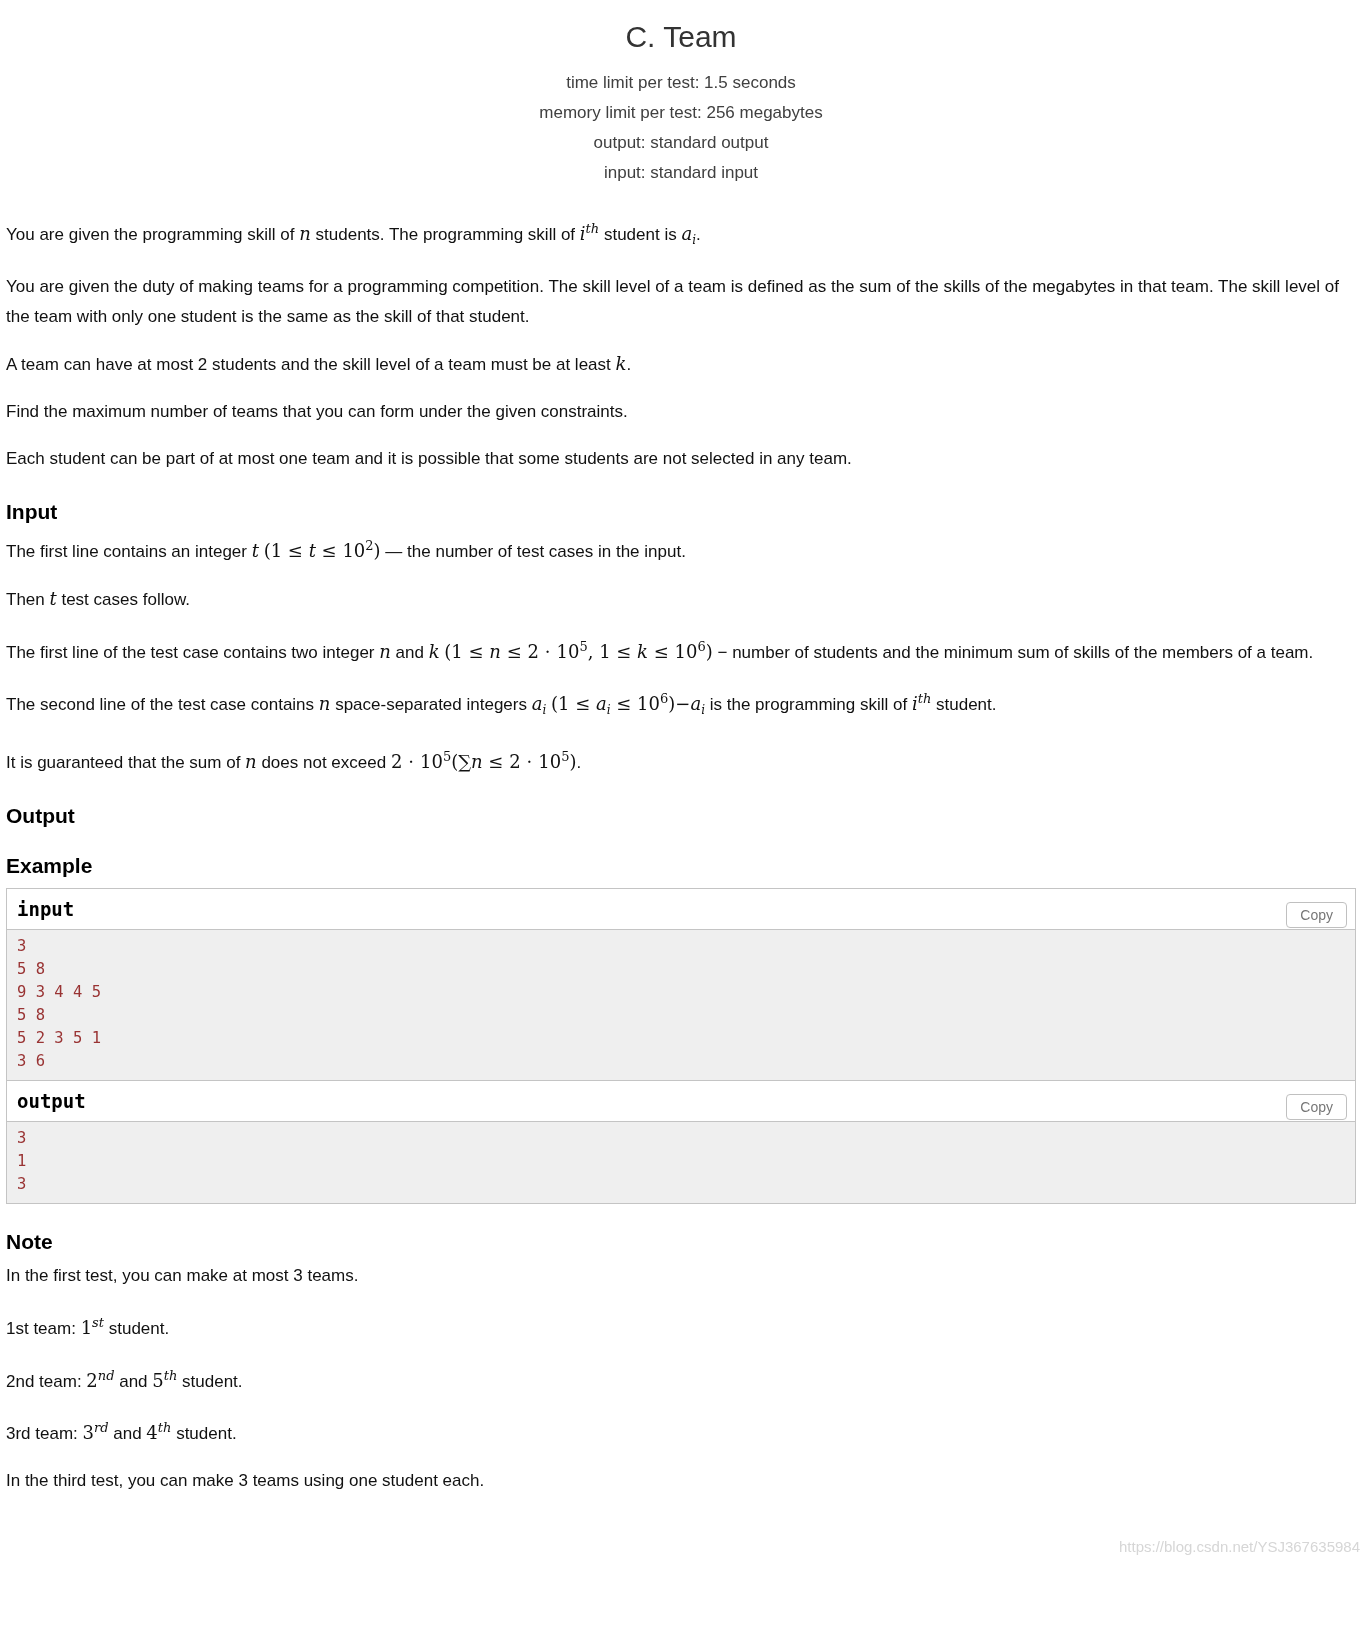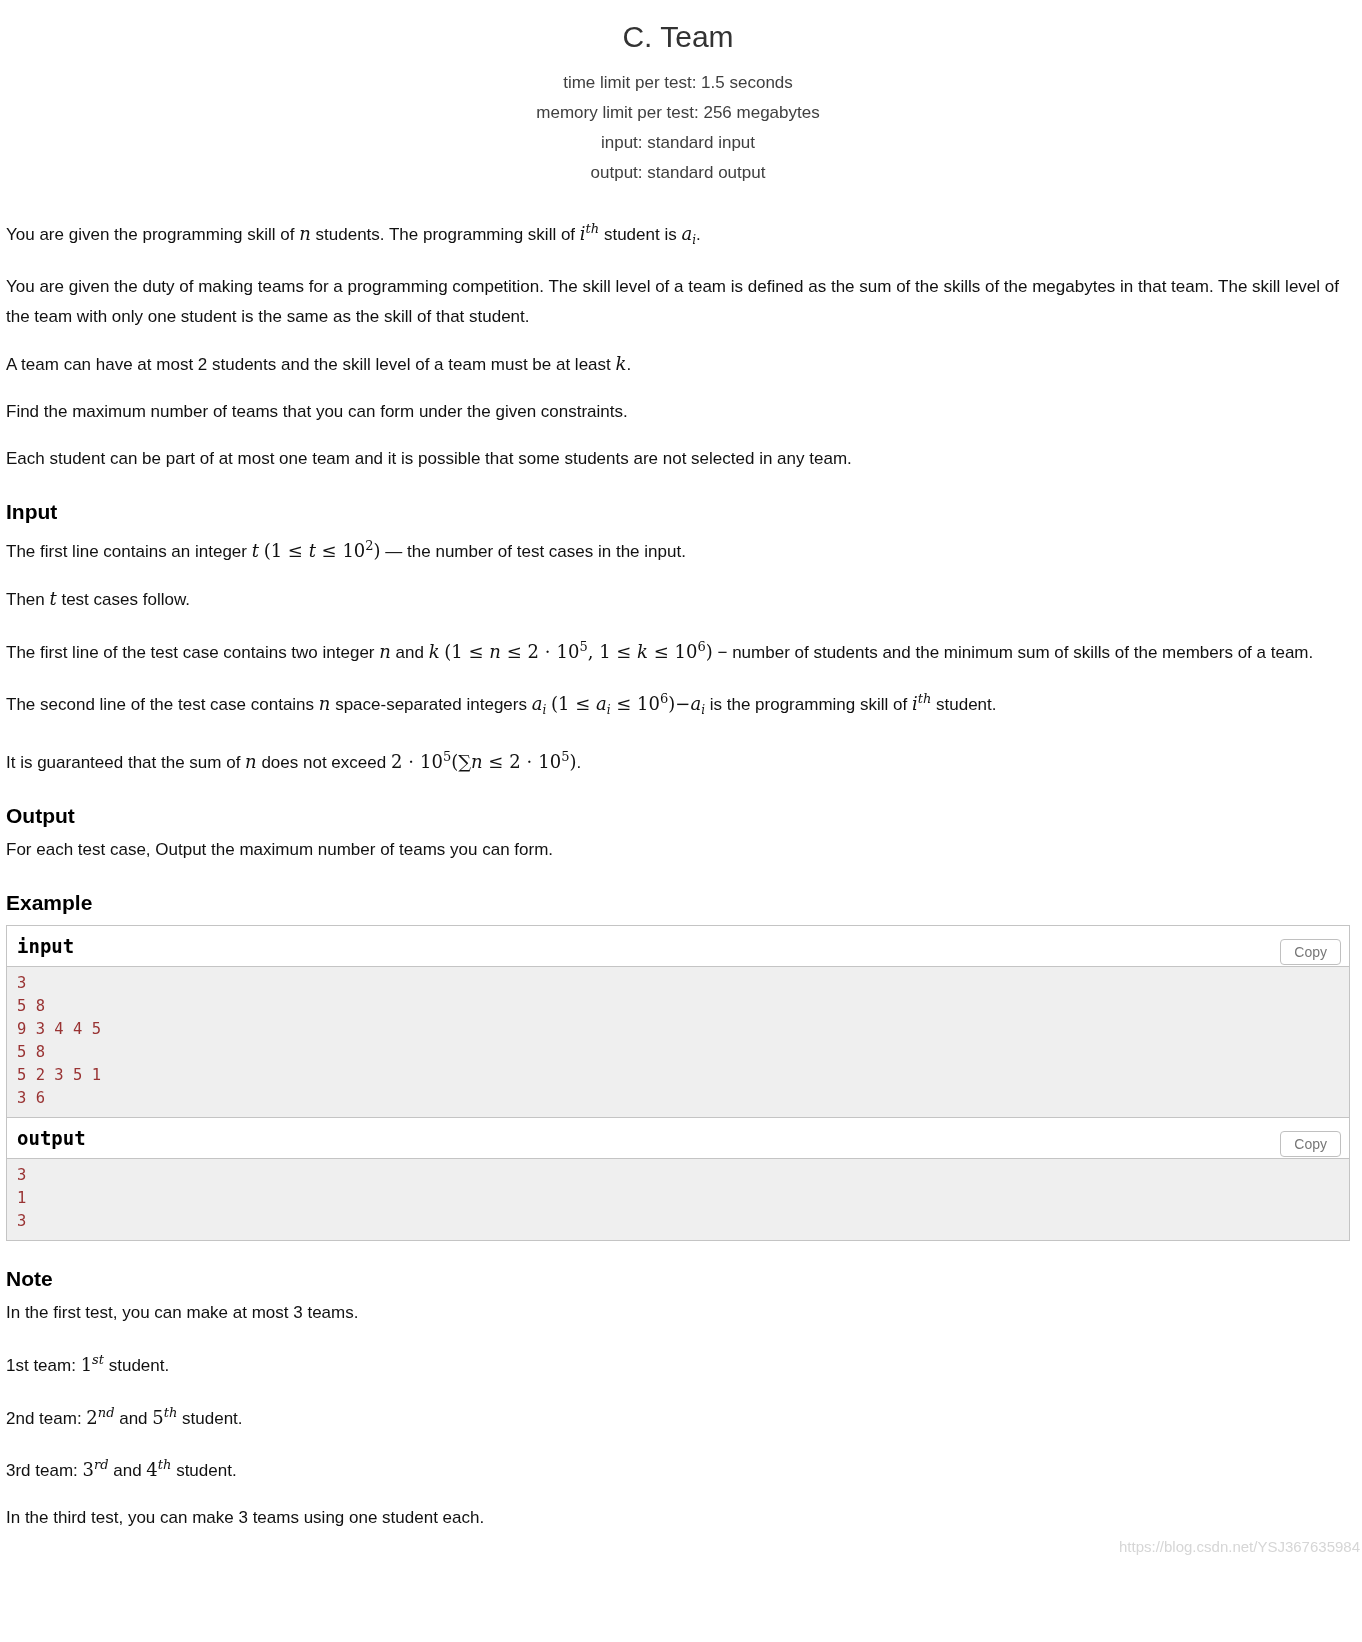--- a/index.html
+++ b/index.html
@@ -15,21 +15,21 @@
     margin:0;
     background:#ffffff;
     font-family:"Liberation Sans", sans-serif;
     color:var(--body_text);
   }
   .page{
     position:relative;
     width:1362px;
     min-height:1642px;
     margin:0 auto;
-    padding:12px 12px 40px 6px;
+    padding:12px 6px 40px 6px;
   }
   .problem-header{ text-align:center; margin-bottom:26px; }
   .title{
     font-size:30px;
     color:var(--title_color);
     margin:8px 0 14px 0;
     font-weight:400;
   }
   .limit{
     font-size:17px;
@@ -105,45 +105,42 @@
 </style>
 </head>
 <body>
 
 <div class="page">
 
   <div class="problem-header">
     <div class="title">C. Team</div>
     <div class="limit">time limit per test: 1.5 seconds</div>
     <div class="limit">memory limit per test: 256 megabytes</div>
+    <div class="limit">output: standard output</div>
     <div class="limit">input: standard input</div>
-    <div class="limit">output: standard output</div>
   </div>
 
   <div class="statement">
     <p class="para"><span class="rt">You are given the programming skill of </span><span class="mv">n</span><span class="rt"> students. The programming skill of </span><span class="mv">i</span><sup class="mv">th</sup><span class="rt"> student is </span><span class="mv">a</span><sub class="mv">i</sub><span class="rt">.</span></p>
     <p class="para"><span class="rt">You are given the duty of making teams for a programming competition. The skill level of a team is defined as the sum of the skills of the megabytes in that team. The skill level of the team with only one student is the same as the skill of that student.</span></p>
     <p class="para bold"><span class="rt">A team can have at most 2 students and the skill level of a team must be at least </span><span class="mv">k</span><span class="rt">.</span></p>
     <p class="para"><span class="rt">Find the maximum number of teams that you can form under the given constraints.</span></p>
     <p class="para"><span class="rt">Each student can be part of at most one team and it is possible that some students are not selected in any team.</span></p>
   </div>
 
   <h2 class="section-title">Input</h2>
   <div class="input-spec-section">
     <p class="para"><span class="rt">The first line contains an integer </span><span class="mv">t</span><span class="rt"> </span><span class="mr">(1 ≤ </span><span class="mv">t</span><span class="mr"> ≤ 10</span><sup class="mr">2</sup><span class="mr">)</span><span class="rt"> — the number of test cases in the input.</span></p>
     <p class="para"><span class="rt">Then </span><span class="mv">t</span><span class="rt"> test cases follow.</span></p>
     <p class="para"><span class="rt">The first line of the test case contains two integer </span><span class="mv">n</span><span class="rt"> and </span><span class="mv">k</span><span class="rt"> </span><span class="mr">(1 ≤ </span><span class="mv">n</span><span class="mr"> ≤ 2 ⋅ 10</span><sup class="mr">5</sup><span class="mr">, 1 ≤ </span><span class="mv">k</span><span class="mr"> ≤ 10</span><sup class="mr">6</sup><span class="mr">)</span><span class="rt"> − number of students and the minimum sum of skills of the members of a team.</span></p>
     <p class="para"><span class="rt">The second line of the test case contains </span><span class="mv">n</span><span class="rt"> space-separated integers </span><span class="mv">a</span><sub class="mv">i</sub><span class="rt"> </span><span class="mr">(1 ≤ </span><span class="mv">a</span><sub class="mv">i</sub><span class="mr"> ≤ 10</span><sup class="mr">6</sup><span class="mr">)</span><span class="mr">−</span><span class="mv">a</span><sub class="mv">i</sub><span class="rt"> is the programming skill of </span><span class="mv">i</span><sup class="mv">th</sup><span class="rt"> student.</span></p>
     <p class="para"><span class="rt">It is guaranteed that the sum of </span><span class="mv">n</span><span class="rt"> does not exceed </span><span class="mr">2 ⋅ 10</span><sup class="mr">5</sup><span class="mr">(∑</span><span class="mv">n</span><span class="mr"> ≤ 2 ⋅ 10</span><sup class="mr">5</sup><span class="mr">)</span><span class="rt">.</span></p>
   </div>
 
   <h2 class="section-title">Output</h2>
-  <div class="output-spec-section">
-    <p class="para"><span class="rt">For each test case, Output the maximum number of teams you can form.</span></p>
-  </div>
 
   <h2 class="section-title">Example</h2>
   <div class="sample-tests">
     <div class="sample-header">
       <span class="sample-title">input</span>
       <button class="copy-btn">Copy</button>
     </div>
     <div class="sample-body">
         <div class="code-line">3</div>
         <div class="code-line">5 8</div>

